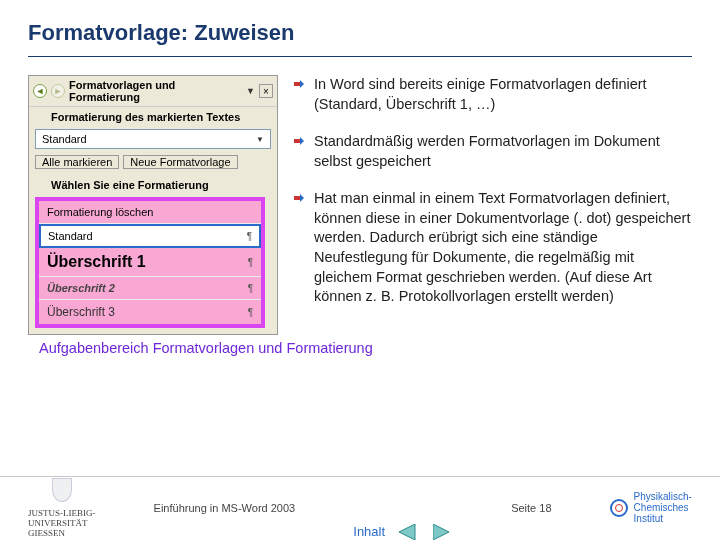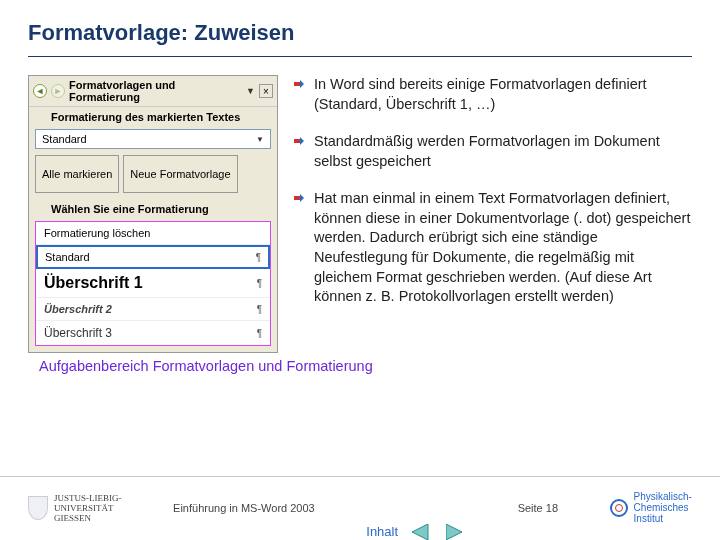--- a/index.html
+++ b/index.html
@@ -12,35 +12,35 @@
   .panel-head { display: flex; align-items: center; gap: 4px; padding: 3px 4px; background: #ece9d8; border-bottom: 1px solid #ccc; }
   .panel-head .circ { width: 14px; height: 14px; border: 1px solid #7a9e3c; border-radius: 50%; display: flex; align-items: center; justify-content: center; color: #5a7e1c; font-size: 9px; background: #fff; }
   .panel-head .ptitle { font-weight: bold; flex: 1; }
   .panel-head .dd { font-size: 9px; color: #333; }
   .panel-head .x { border: 1px solid #999; background: #ece9d8; width: 14px; height: 14px; display: flex; align-items: center; justify-content: center; font-size: 10px; }
   .panel-sec { padding: 4px 22px; font-weight: bold; }
   .panel-input { margin: 2px 6px 6px 6px; }
   .panel-input .tbox { background: #fff; border: 1px solid #7f9db9; padding: 3px 6px; display: flex; justify-content: space-between; align-items: center; }
   .panel-input .dd { font-size: 8px; color: #333; }
   .panel-btns { display: flex; gap: 4px; padding: 0 6px 6px 6px; }
-  .panel-btns .btn { border: 1px solid #999; background: #ece9d8; padding: 12px 6px; font-size: 11px; }
-  .panel-list { background: #ffffff; border: 1px solid #d946ef; margin: 2px 6px 6px 6px; }
+  .panel-btns .btn { border: 1px solid #999; background: #ece9d8; padding: 0 6px; font-size: 11px; }
+  .panel-list { background: #f9a8d4; border: 4px solid #d946ef; margin: 2px 12px 6px 6px; }
   .panel-list .row { display: flex; justify-content: space-between; align-items: center; padding: 5px 8px; border-bottom: 1px solid #eee; }
   .panel-list .row.selected { border: 2px solid #2a6ac8; background: #fff; padding: 4px 7px; }
   .panel-list .para { font-size: 10px; color: #555; }
   .h1style { font-family: Arial; font-size: 16px; font-weight: bold; }
   .h2style { font-family: Arial; font-size: 11px; font-weight: bold; font-style: italic; color: #444; }
   .h3style { font-family: Arial; font-size: 12px; color: #333; }
   .bullets { flex: 1; font-size: 14.5px; color: #222; }
   .bullets .b { display: flex; gap: 10px; margin-bottom: 18px; line-height: 1.35; }
   .bullets .marker { flex: 0 0 10px; margin-top: 5px; }
   .bullets .marker svg { display: block; }
   .caption { font-size: 14.5px; color: #6d28d9; margin-top: 4px; margin-left: 11px; line-height: 1.3; }
   .footer { position: absolute; left: 0; right: 0; bottom: 8px; height: 56px; border-top: 1px solid #c8c8c8; padding: 6px 28px 0 28px; display: flex; align-items: center; justify-content: space-between; font-size: 11px; }
-  .footer .uni { display: flex; align-items: center; gap: 6px; font-family: "Times New Roman", serif; font-size: 9px; color: #444; }
+  .footer .uni { display: flex; align-items: center; gap: 6px; font-family: "Times New Roman", serif; font-size: 9px; color: #444; flex-direction: column; }
   .footer .uni .seal { width: 20px; height: 24px; background: #eef0f2; border: 1px solid #ccd; border-radius: 0 0 50% 50%; }
   .footer .center { display: flex; align-items: center; gap: 14px; margin-top: 48px; }
   .footer .course { color: #444; }
   .footer .inhalt { color: #2a6ac8; font-size: 13px; }
   .footer .navbtn svg { display: block; }
   .footer .page { color: #444; }
   .footer .inst { display: flex; align-items: center; gap: 6px; color: #2a6ac8; font-size: 10px; line-height: 1.1; }
   .footer .inst .logo { width: 18px; height: 18px; border: 2px solid #2a6ac8; border-radius: 50%; position: relative; }
   .footer .inst .logo::before { content: ""; position: absolute; inset: 3px; border: 1px solid #c33; border-radius: 50%; }
 </style>

